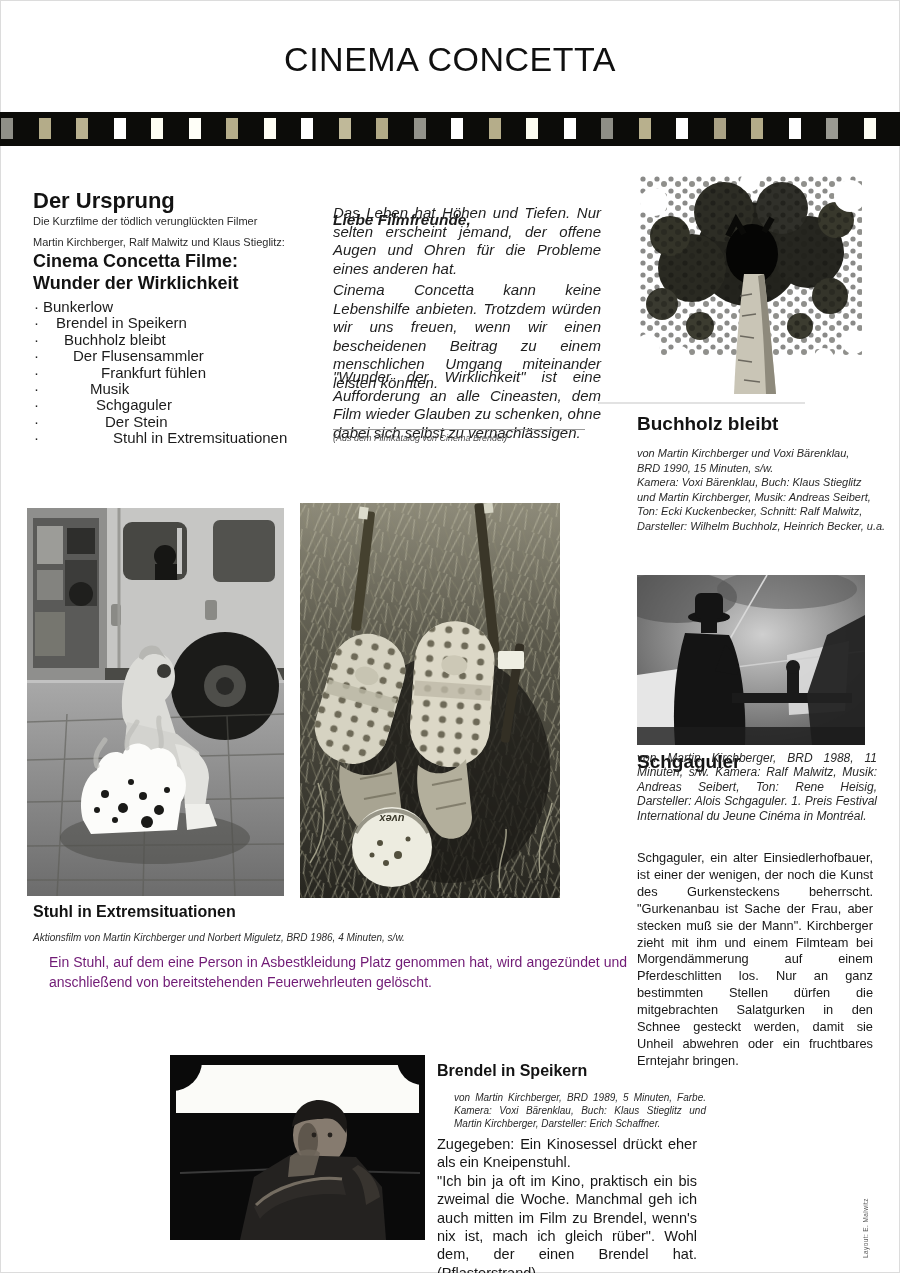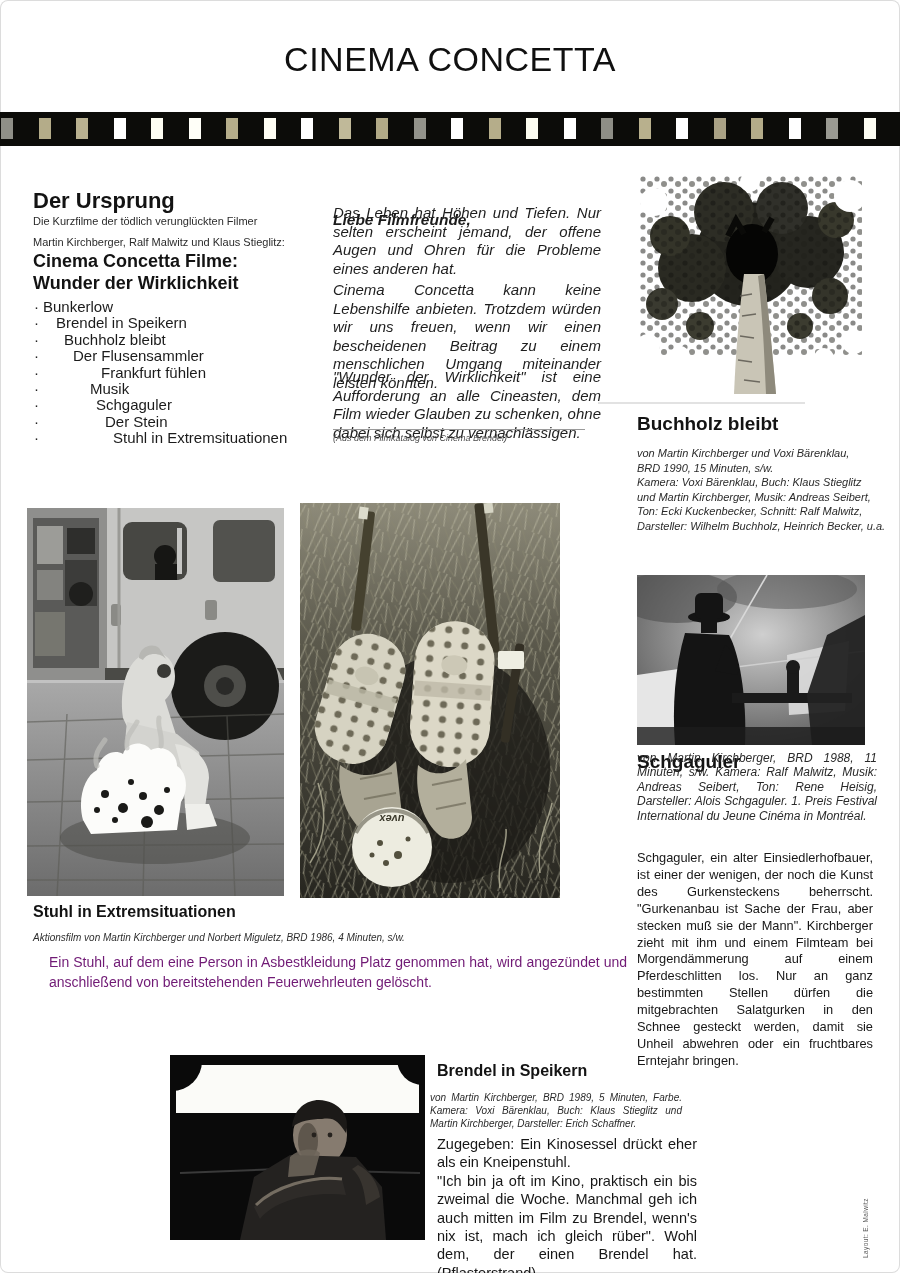--- a/index.html
+++ b/index.html
@@ -1,20 +1,19 @@
 <!DOCTYPE html>
 <html><head>
 <meta charset="utf-8">
 <style>
   html,body{margin:0;padding:0;background:#fff;}
   .page{
     position:relative;width:900px;height:1273px;margin:0 auto;background:#ffffff;
     font-family:"Liberation Sans",sans-serif;color:#1b1b1b;overflow:hidden;
     box-shadow:inset 0 0 0 1px #dcdcdc;
-    border-radius:8px;
   }
   .abs{position:absolute;}
   .page-title{
     left:0;right:0;top:40px;text-align:center;font-size:34px;letter-spacing:.5px;
     color:#101010;font-weight:400;
   }
   .filmstrip{left:0;top:112px;width:900px;height:34px;background:#0c0c09;}
   .filmstrip .hole{position:absolute;top:6px;width:12px;height:21px;}
 
   .h-big{font-size:22px;font-weight:700;color:#131313;}
@@ -50,21 +49,21 @@
   .schg-title{left:637px;top:751px;}
   .schg-credits{left:637px;top:751px;width:240px;font-size:12px;line-height:14.4px;font-style:italic;color:#2a2a2a;}
   .schg-body{left:637px;top:850px;width:236px;font-size:12.8px;line-height:16.9px;color:#171717;}
 
   .stuhl-title{left:33px;top:903px;}
   .stuhl-credits{left:33px;top:932px;font-size:10px;font-style:italic;color:#2e2e2e;}
   .stuhl-body{left:33px;top:953px;width:578px;font-size:14px;line-height:19.5px;color:#701a75;margin-left:16px;}
 
   .brendel-photo{left:170px;top:1055px;}
   .brendel-title{left:437px;top:1062px;}
-  .brendel-credits{left:430px;top:1091px;width:252px;font-size:10px;line-height:13.2px;font-style:italic;color:#2a2a2a;}
+  .brendel-credits{left:454px;top:1091px;width:252px;font-size:10px;line-height:13.2px;font-style:italic;color:#2a2a2a;}
   .brendel-body{left:437px;top:1135px;width:260px;font-size:14.5px;line-height:18.4px;color:#171717;}
 
   .layout-credit{
     left:862px;top:1186px;height:72px;writing-mode:vertical-rl;transform:rotate(180deg);
     font-size:6.5px;letter-spacing:.4px;color:#5a5a5a;
   }
   svg{display:block;}
 </style>
 </head>
 <body>

